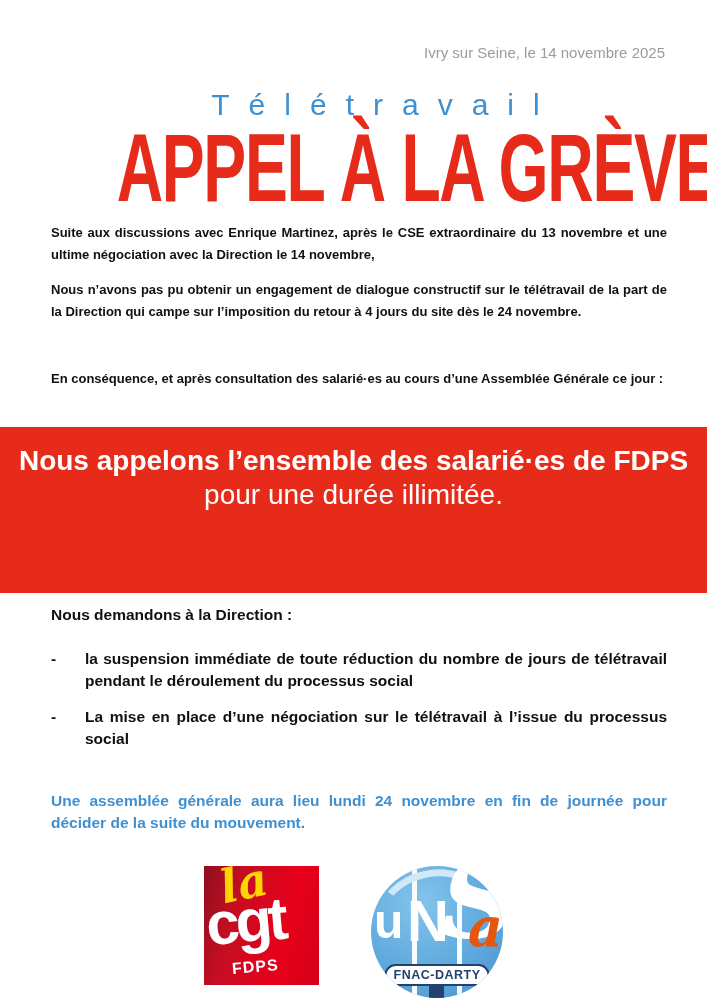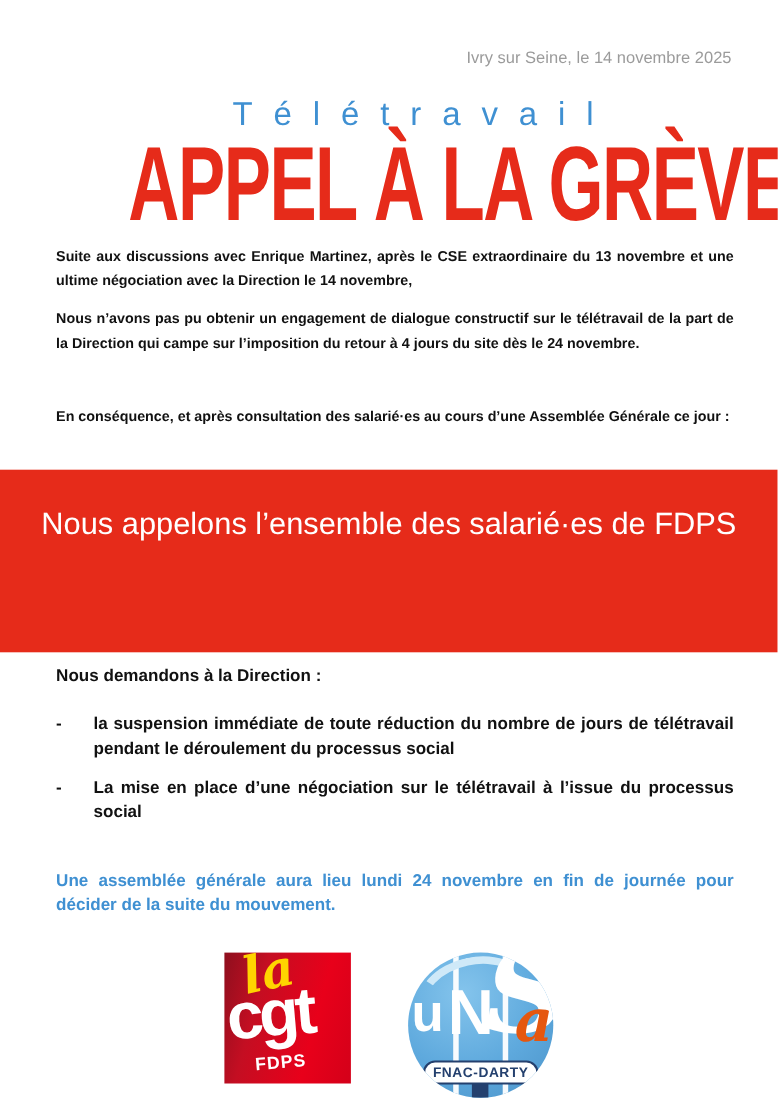--- a/index.html
+++ b/index.html
@@ -32,21 +32,21 @@
     font-size:13px;font-weight:bold;line-height:22px;
     text-align:justify;color:var(--ink);margin:0;
   }
   .p1{top:222px;}
   .p2{top:279px;}
   .p3{top:368px;}
   .banner{
     position:absolute;top:427px;left:0;width:707px;height:166px;
     background:var(--red);color:#ffffff;text-align:center;
   }
-  .banner-l1{padding-top:31px;font-size:28px;line-height:35px;font-weight:normal;}
+  .banner-l1{padding-top:16px;font-size:28px;line-height:35px;font-weight:bold;}
   .banner-l2{font-size:28px;line-height:35px;font-weight:normal;}
   .banner-l3{font-size:37px;line-height:45px;font-weight:bold;}
   .banner-l4{font-size:28px;line-height:33px;font-weight:normal;}
   .demands-intro{
     position:absolute;top:606px;left:51px;width:616px;
     font-size:15.5px;font-weight:bold;margin:0;
   }
   .bullet{
     position:absolute;left:51px;width:616px;display:flex;margin:0;
     font-size:15.5px;font-weight:bold;line-height:22px;
@@ -121,20 +121,21 @@
 <div class="surtitle">Télétravail</div>
 
 <div class="main-title">APPEL À LA GRÈVE</div>
 
 <p class="para p1">Suite aux discussions avec Enrique Martinez, après le CSE extraordinaire du 13 novembre et une ultime négociation avec la Direction le 14 novembre,</p>
 <p class="para p2">Nous n’avons pas pu obtenir un engagement de dialogue constructif sur le télétravail de la part de la Direction qui campe sur l’imposition du retour à 4 jours du site dès le 24 novembre.</p>
 <p class="para p3">En conséquence, et après consultation des salarié·es au cours d’une Assemblée Générale ce jour :</p>
 
 <div class="banner">
   <div class="banner-l1">Nous appelons l’ensemble des salarié·es de FDPS</div>
+  <div class="banner-l4">pour une durée illimitée.</div>
 </div>
 
 <p class="demands-intro">Nous demandons à la Direction :</p>
 
 <div class="bullet b1">
   <span class="dash">-</span>
   <span class="bullet-text">la suspension immédiate de toute réduction du nombre de jours de télétravail pendant le déroulement du processus social</span>
 </div>
 <div class="bullet b2">
   <span class="dash">-</span>

